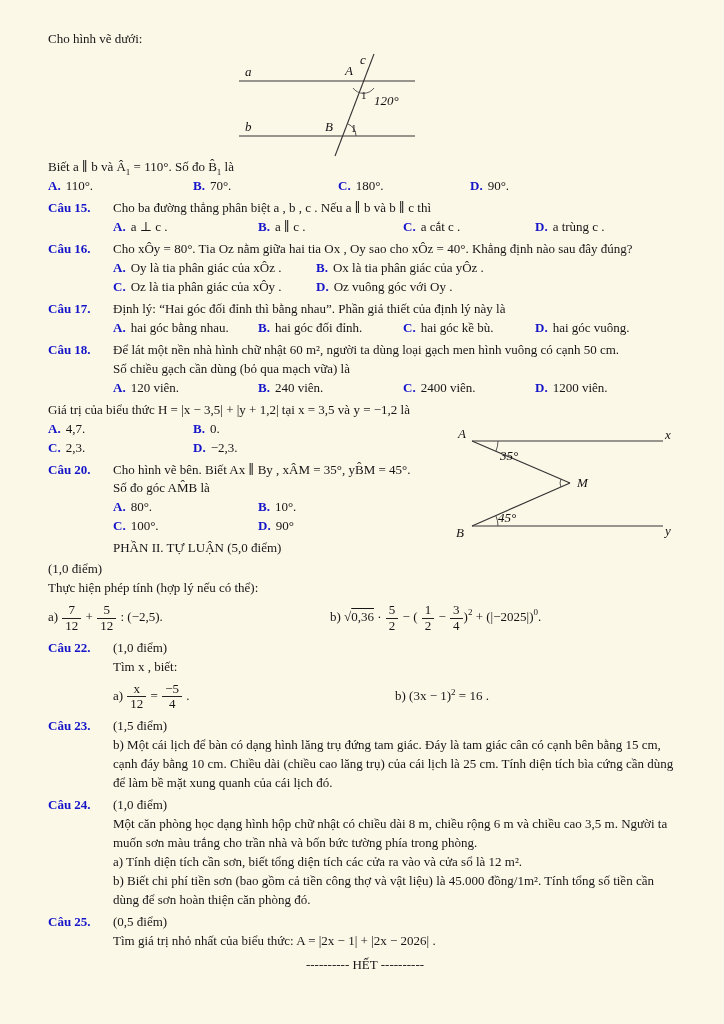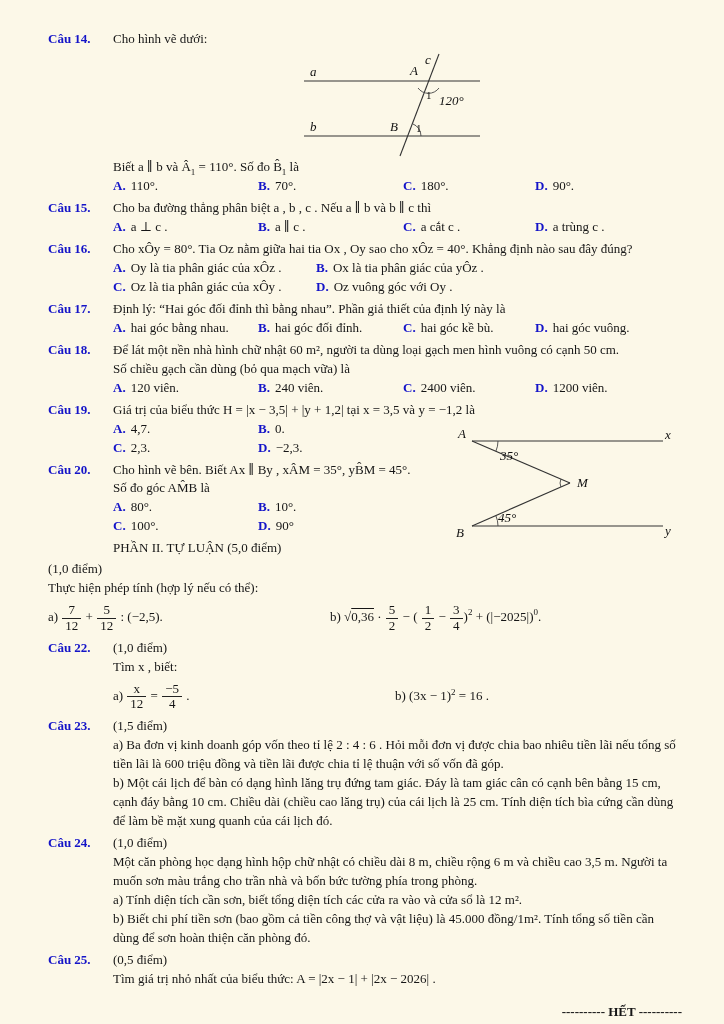--- a/index.html
+++ b/index.html
@@ -13,21 +13,21 @@
   .q{display:flex;margin-bottom:3px}
   .qlabel{flex:0 0 65px;font-weight:700;color:#1414c8}
   .qbody{flex:1;min-width:0}
   .okey{font-weight:700;color:#1414c8;padding-right:5px}
   .opt{white-space:nowrap}
   .opts4{display:grid;grid-template-columns:145px 145px 132px auto}
   .opts2w{display:grid;grid-template-columns:203px auto}
   .opts2n{display:grid;grid-template-columns:145px 160px;max-width:320px}
   .points{font-weight:400}
   .part-title{font-weight:400;margin:1px 0 2px 65px}
-  .footer{font-weight:700;text-align:right;margin-top:14px}
+  .footer{font-weight:400;text-align:center;margin-top:5px}
   
   .fig14{display:block;margin:2px 0 1px 185px}
   .q1920{position:relative}
   .fig1920{position:absolute;top:22px;right:4px}
   svg .fl{stroke:#333;stroke-width:1.1;fill:none}
   svg .fa{stroke:#444;stroke-width:0.9;fill:none}
   svg text{font-style:italic;font-size:13px;fill:#111;font-family:"Liberation Serif","DejaVu Serif",serif}
   svg text.up{font-style:normal;font-size:11px}
   
   .frac{display:inline-flex;flex-direction:column;text-align:center;vertical-align:middle;line-height:1.1;padding:0 1px}
@@ -39,21 +39,20 @@
   .formula{white-space:nowrap}
   sup{font-size:9px;line-height:0}
   sub{font-size:9px;line-height:0}
 </style>
 </head>
 <body>
 
 <div class="page">
 
   <div class="q">
-    <div class="qlabel">Câu 14.</div>
     <div class="qbody">
       <div class="stem">Cho hình vẽ dưới:</div>
       <svg class="fig14" width="200" height="106" viewBox="0 0 200 106">
         <line class="fl" x1="6" y1="30" x2="182" y2="30"></line>
         <line class="fl" x1="6" y1="85" x2="182" y2="85"></line>
         <line class="fl" x1="141" y1="3" x2="102" y2="105"></line>
         <path class="fa" d="M120,37 A13,13 0 0 0 141,37"></path>
         <path class="fa" d="M123,85 A13,13 0 0 0 114.6,72.8"></path>
         <text x="12" y="25">a</text>
         <text x="12" y="80">b</text>
@@ -139,21 +138,20 @@
       <text x="8" y="15">A</text>
       <text x="215" y="16">x</text>
       <text x="50" y="37">35°</text>
       <text x="127" y="64">M</text>
       <text x="48" y="99">45°</text>
       <text x="6" y="114">B</text>
       <text x="215" y="112">y</text>
     </svg>
 
     <div class="q">
-      <div class="qlabel">Câu 19.</div>
       <div class="qbody">
         <div class="stem">Giá trị của biểu thức H = |x − 3,5| + |y + 1,2| tại x = 3,5 và y = −1,2 là</div>
         <div class="opts2n">
           <div class="opt"><span class="okey">A.</span><span>4,7.</span></div>
           <div class="opt"><span class="okey">B.</span><span>0.</span></div>
           <div class="opt"><span class="okey">C.</span><span>2,3.</span></div>
           <div class="opt"><span class="okey">D.</span><span>−2,3.</span></div>
         </div>
       </div>
     </div>
@@ -240,21 +238,20 @@
           <span>(3x − 1)</span><sup>2</sup><span> = 16 .</span>
         </div>
       </div>
     </div>
   </div>
 
   <div class="q">
     <div class="qlabel">Câu 23.</div>
     <div class="qbody">
       <div class="points">(1,5 điểm)</div>
-      <div class="stem">a) Ba đơn vị kinh doanh góp vốn theo tỉ lệ 2 : 4 : 6 . Hỏi mỗi đơn vị được chia bao nhiêu tiền lãi nếu tổng số tiền lãi là 600 triệu đồng và tiền lãi được chia tỉ lệ thuận với số vốn đã góp.</div>
       <div class="stem">b) Một cái lịch để bàn có dạng hình lăng trụ đứng tam giác. Đáy là tam giác cân có cạnh bên bằng 15 cm, cạnh đáy bằng 10 cm. Chiều dài (chiều cao lăng trụ) của cái lịch là 25 cm. Tính diện tích bìa cứng cần dùng để làm bề mặt xung quanh của cái lịch đó.</div>
     </div>
   </div>
 
   <div class="q">
     <div class="qlabel">Câu 24.</div>
     <div class="qbody">
       <div class="points">(1,0 điểm)</div>
       <div class="stem">Một căn phòng học dạng hình hộp chữ nhật có chiều dài 8 m, chiều rộng 6 m và chiều cao 3,5 m. Người ta muốn sơn màu trắng cho trần nhà và bốn bức tường phía trong phòng.</div>
       <div class="stem">a) Tính diện tích cần sơn, biết tổng diện tích các cửa ra vào và cửa sổ là 12 m².</div>

